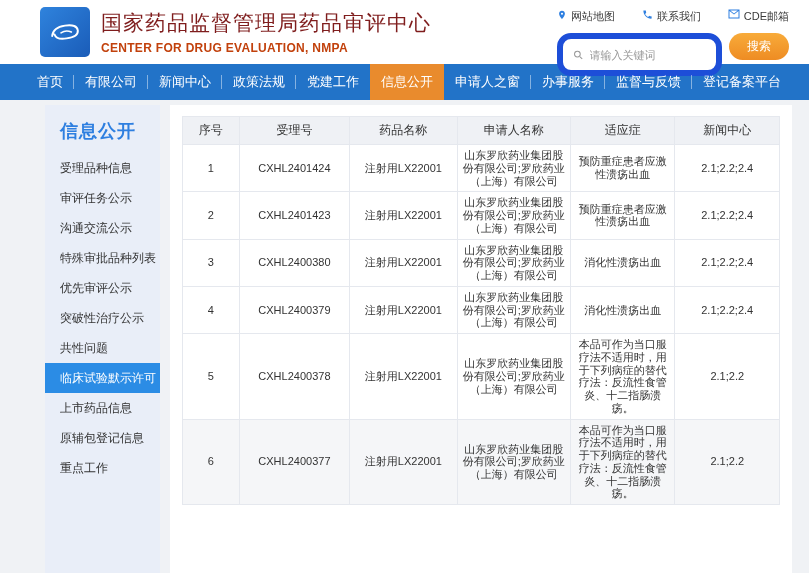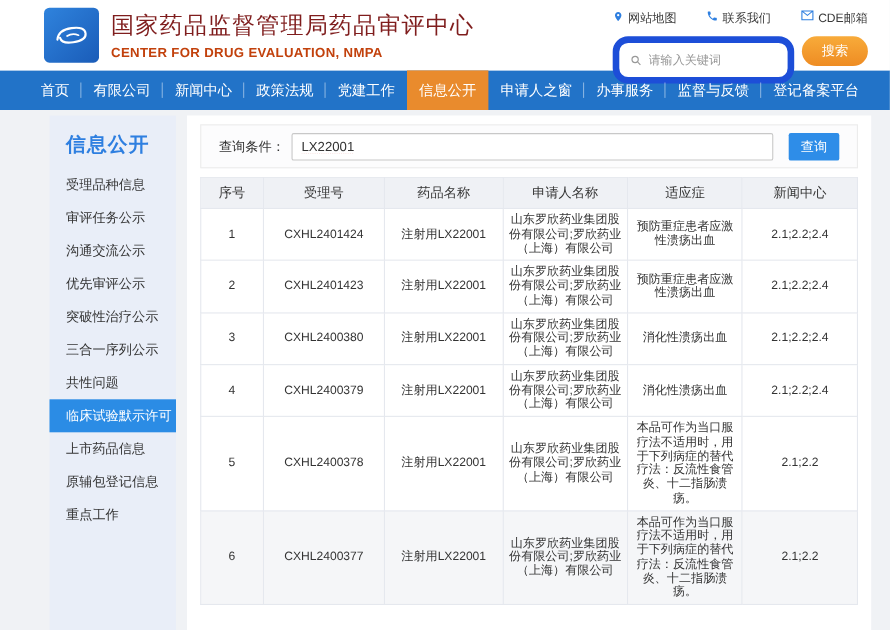--- a/index.html
+++ b/index.html
@@ -132,38 +132,33 @@
   <a class="nav-item">登记备案平台</a>
 </nav>
 
 <div class="layout">
 
   <aside class="sidebar">
     <div class="sb-title">信息公开</div>
     <div class="sb-item">受理品种信息</div>
     <div class="sb-item">审评任务公示</div>
     <div class="sb-item">沟通交流公示</div>
+    <div class="sb-item">特殊审批品种列表</div>
     <div class="sb-item">优先审评公示</div>
     <div class="sb-item">突破性治疗公示</div>
-    <div class="sb-item">三合一序列公示</div>
     <div class="sb-item">共性问题</div>
     <div class="sb-item active">临床试验默示许可</div>
     <div class="sb-item">上市药品信息</div>
     <div class="sb-item">原辅包登记信息</div>
     <div class="sb-item">重点工作</div>
   </aside>
 
   <main class="content">
 
 
-    <div class="query-box">
-      <span class="query-label">查询条件：</span>
-      <input class="query-input" type="text" value="LX22001" style="">
-      <button class="query-btn">查询</button>
-    </div>
 
     <table>
       <colgroup>
         <col style="width:9.5%">
           <col style="width:18.5%">
           <col style="width:18%">
         <col style="width:19%">
           <col style="width:17.5%">
           <col style="width:17.5%">
       </colgroup>

